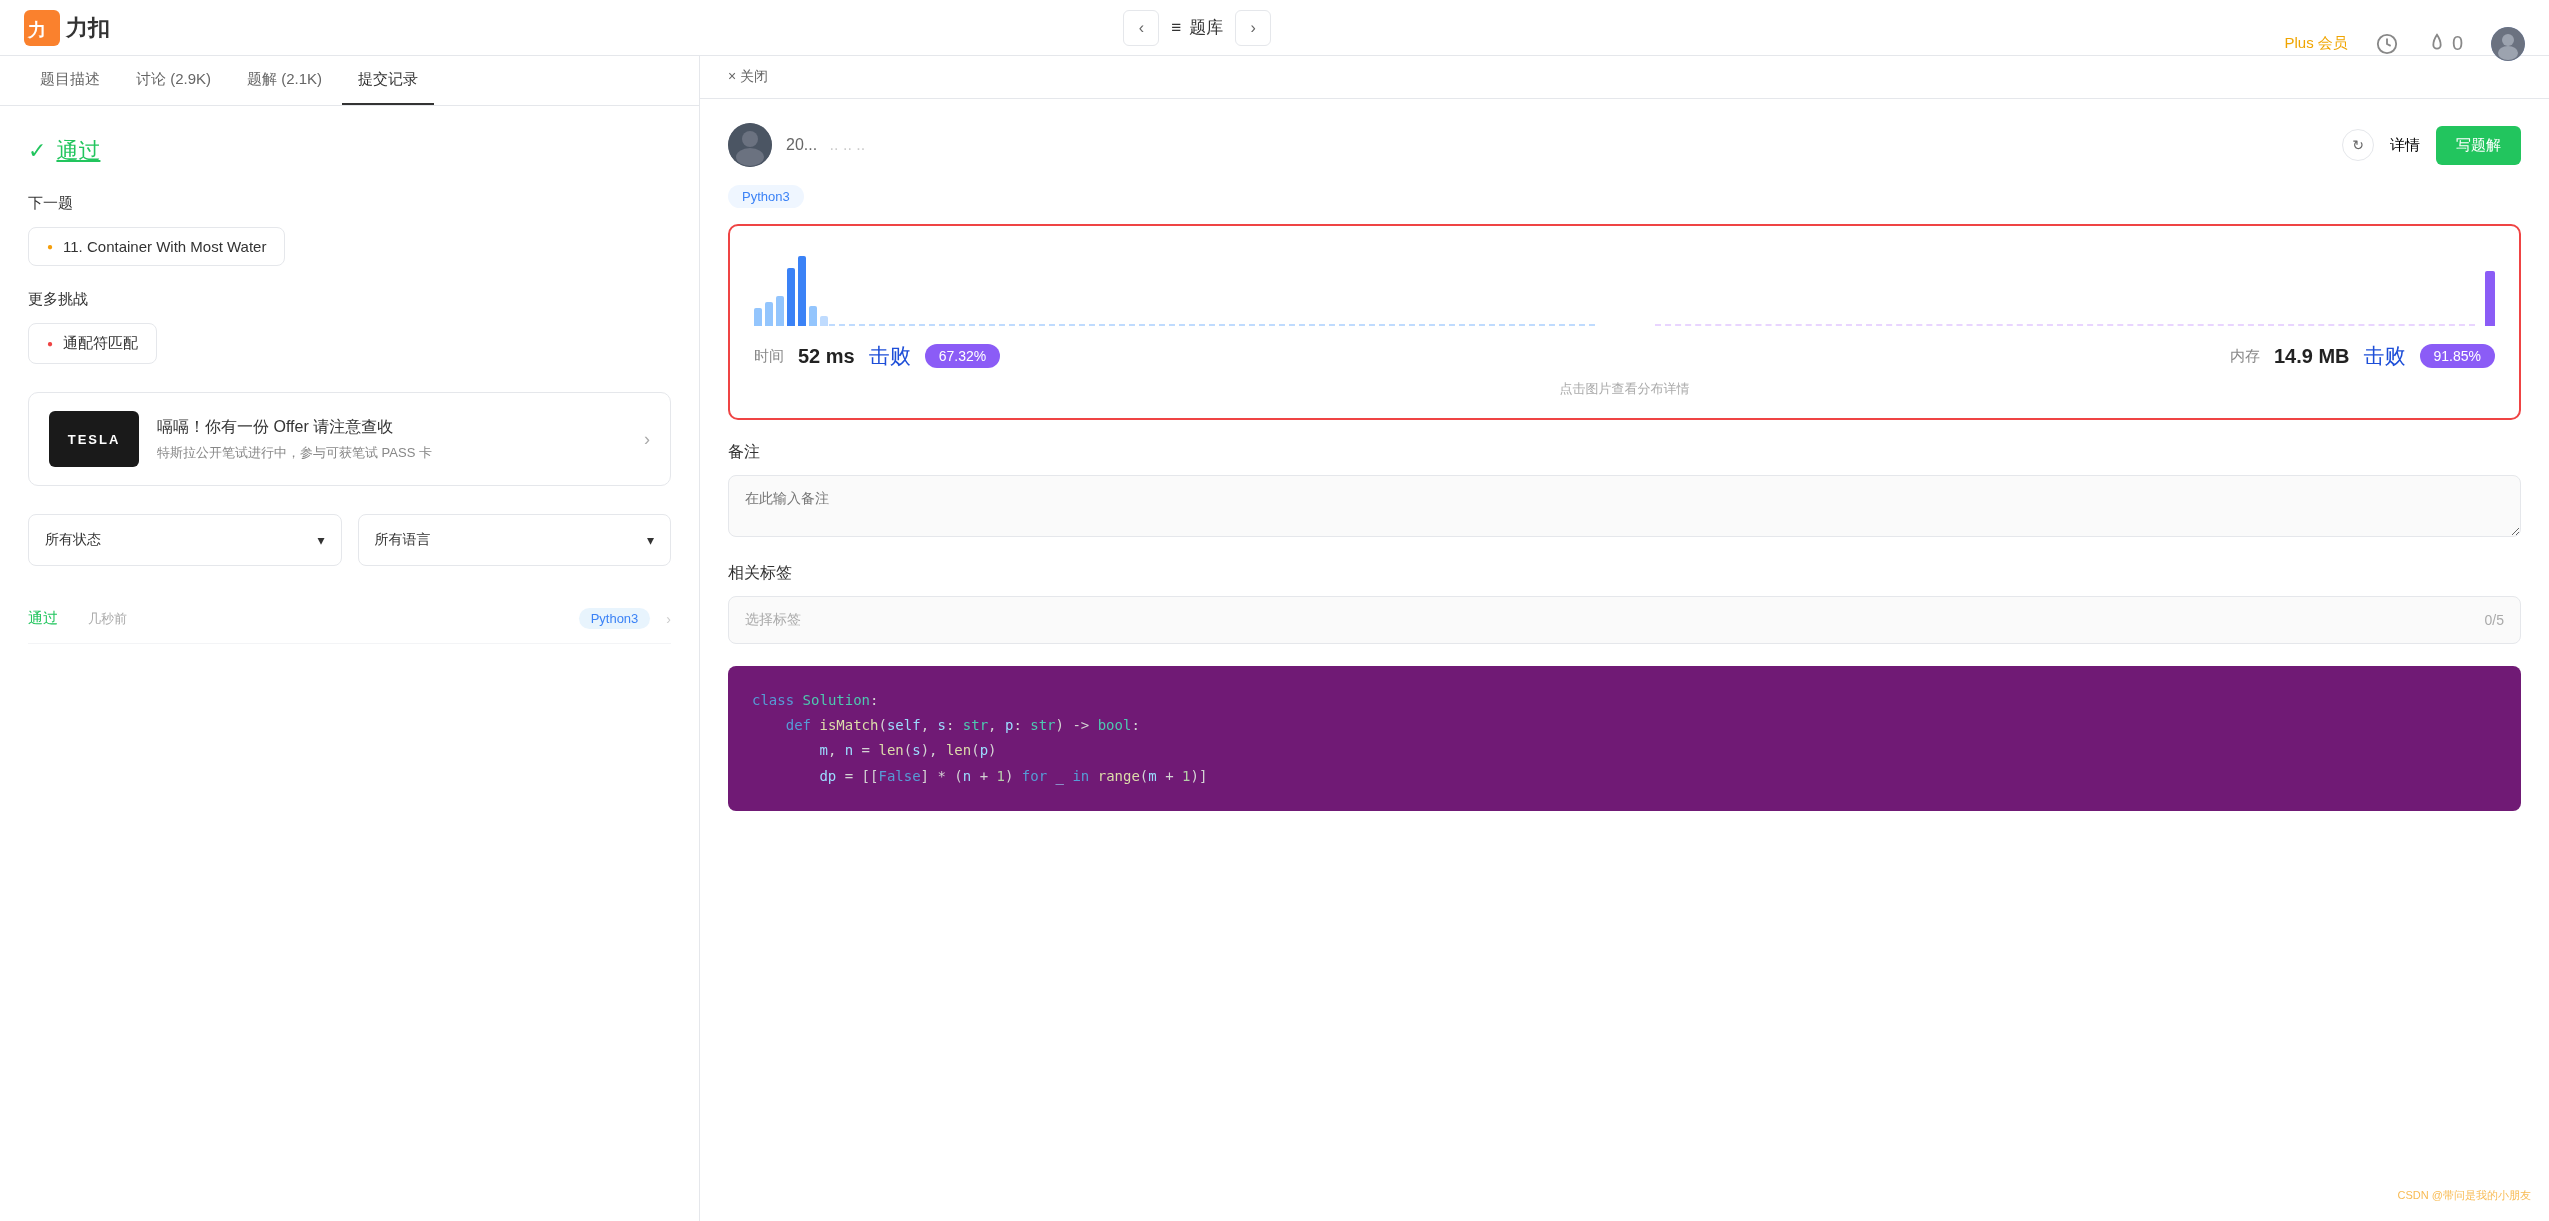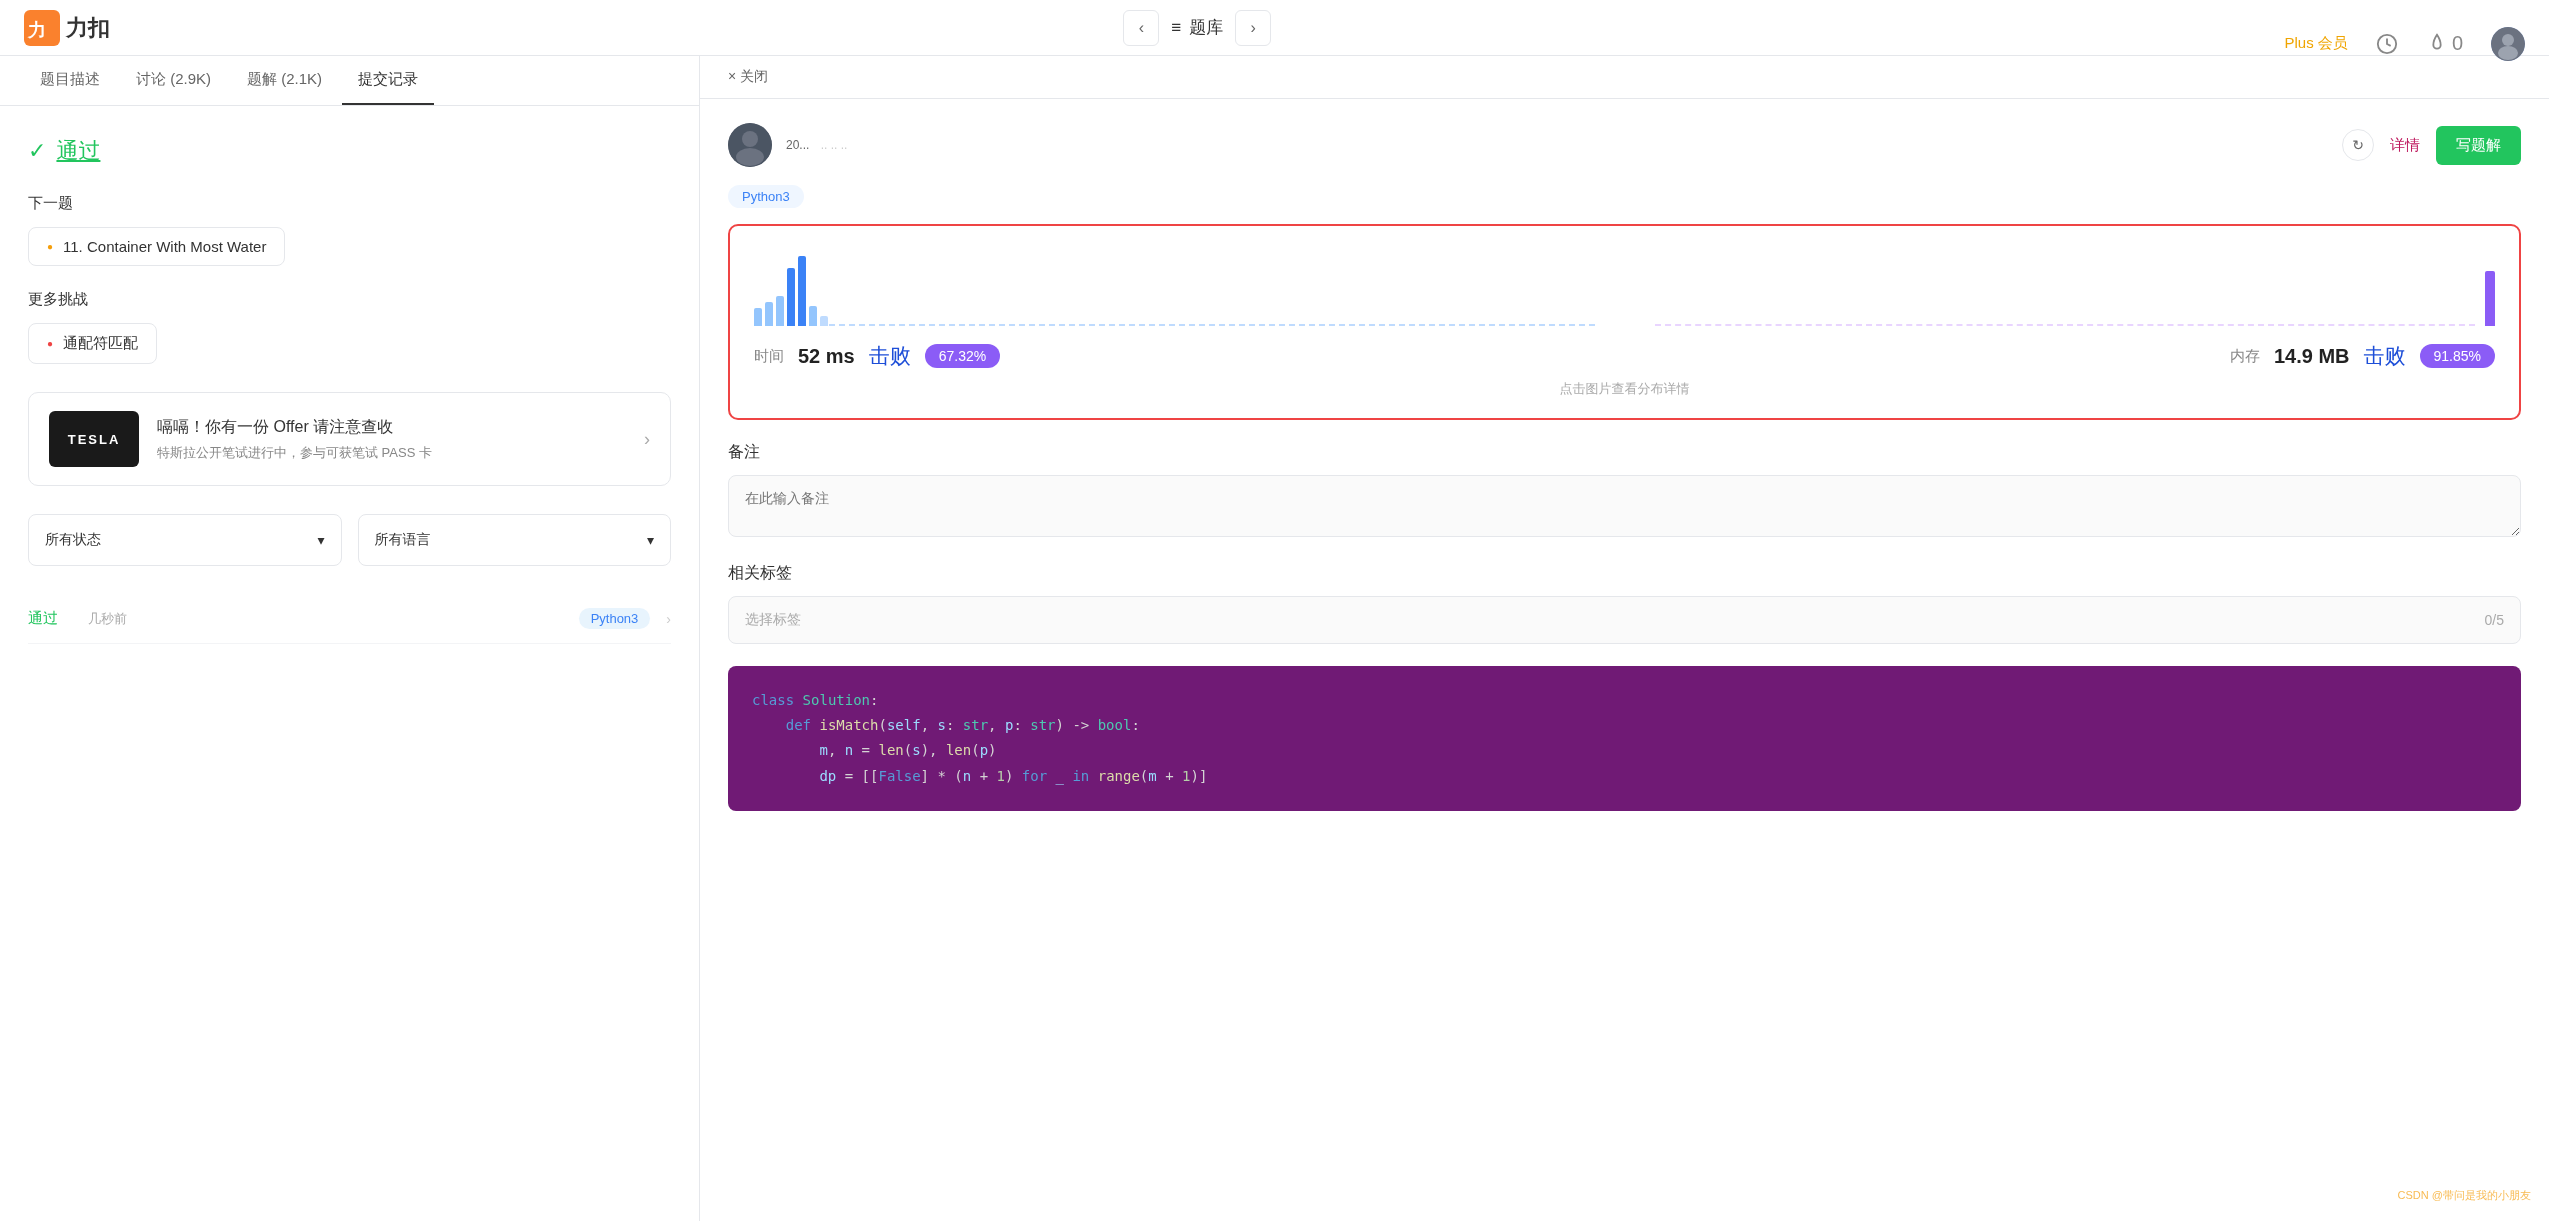--- a/index.html
+++ b/index.html
@@ -283,40 +283,40 @@
     }
     .sub-avatar {
       width: 44px; height: 44px;
       border-radius: 50%;
       background: #6b7280;
       margin-right: 14px;
       display: flex; align-items: center; justify-content: center;
       overflow: hidden;
     }
     .sub-user-info { flex: 1; }
-    .sub-username { font-size: 12px; color: #666; }
+    .sub-username { font-size: 16px; color: #666; }
     .sub-actions {
       display: flex;
       align-items: center;
       gap: 16px;
     }
     .refresh-btn {
       width: 32px; height: 32px;
       border: 1px solid #e5e7eb;
       border-radius: 50%;
       display: flex; align-items: center; justify-content: center;
       cursor: pointer;
       background: #fff;
       color: #666;
       font-size: 14px;
     }
     .detail-btn {
       border: none;
       background: transparent;
-      color: #be185d;
+      color: #000000;
       font-size: 15px;
       cursor: pointer;
     }
     .write-solution-btn {
       background: #22c55e;
       color: #fff;
       border: none;
       border-radius: 6px;
       padding: 10px 20px;
       font-size: 15px;

